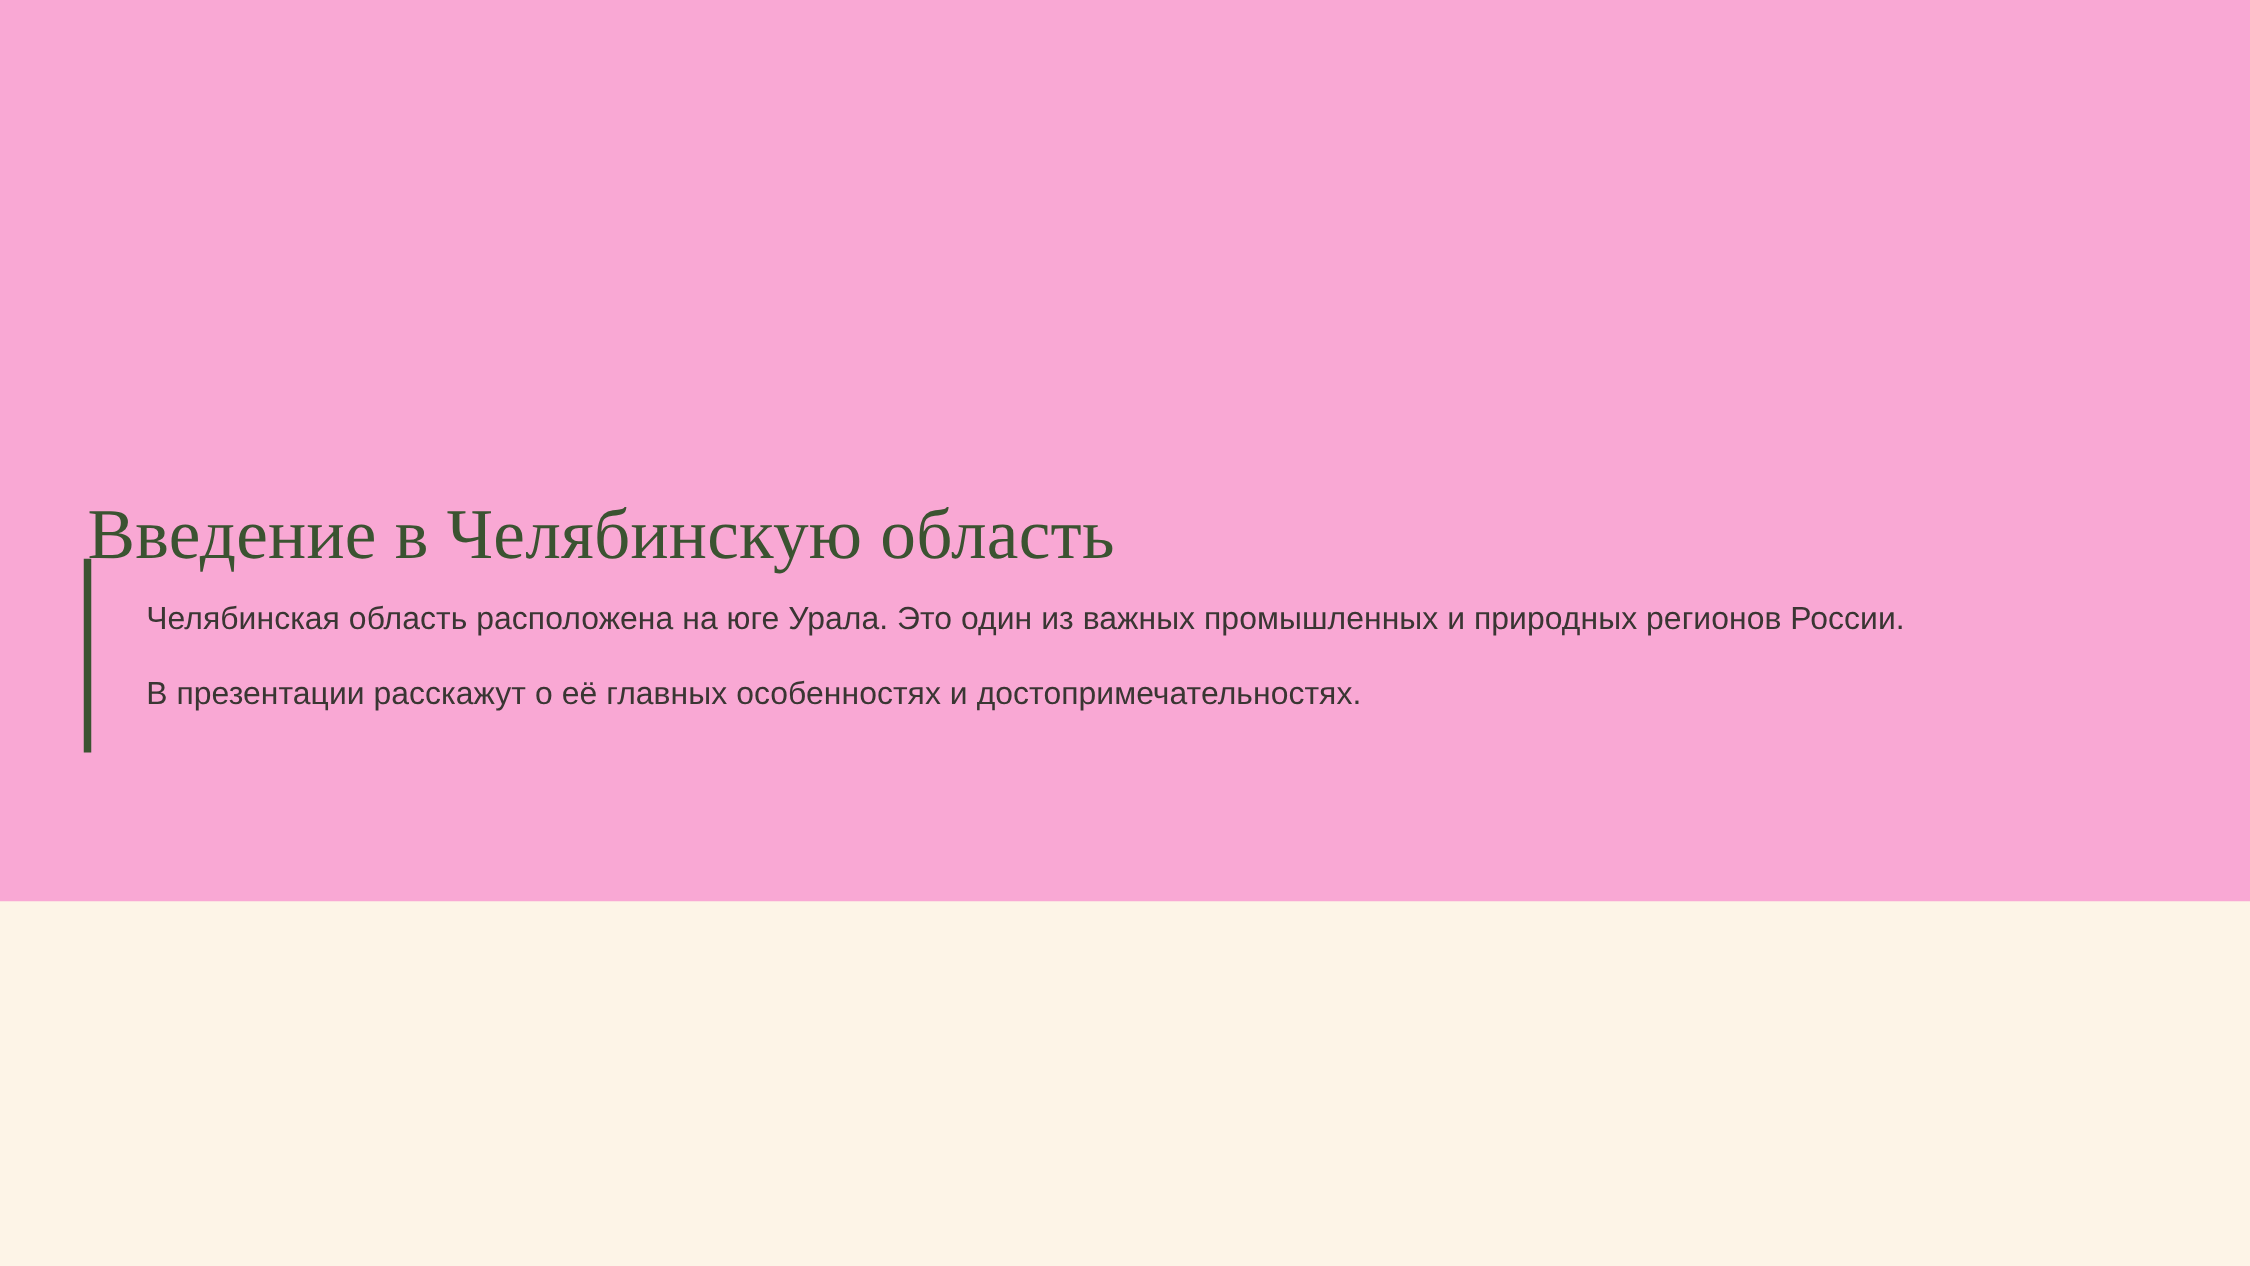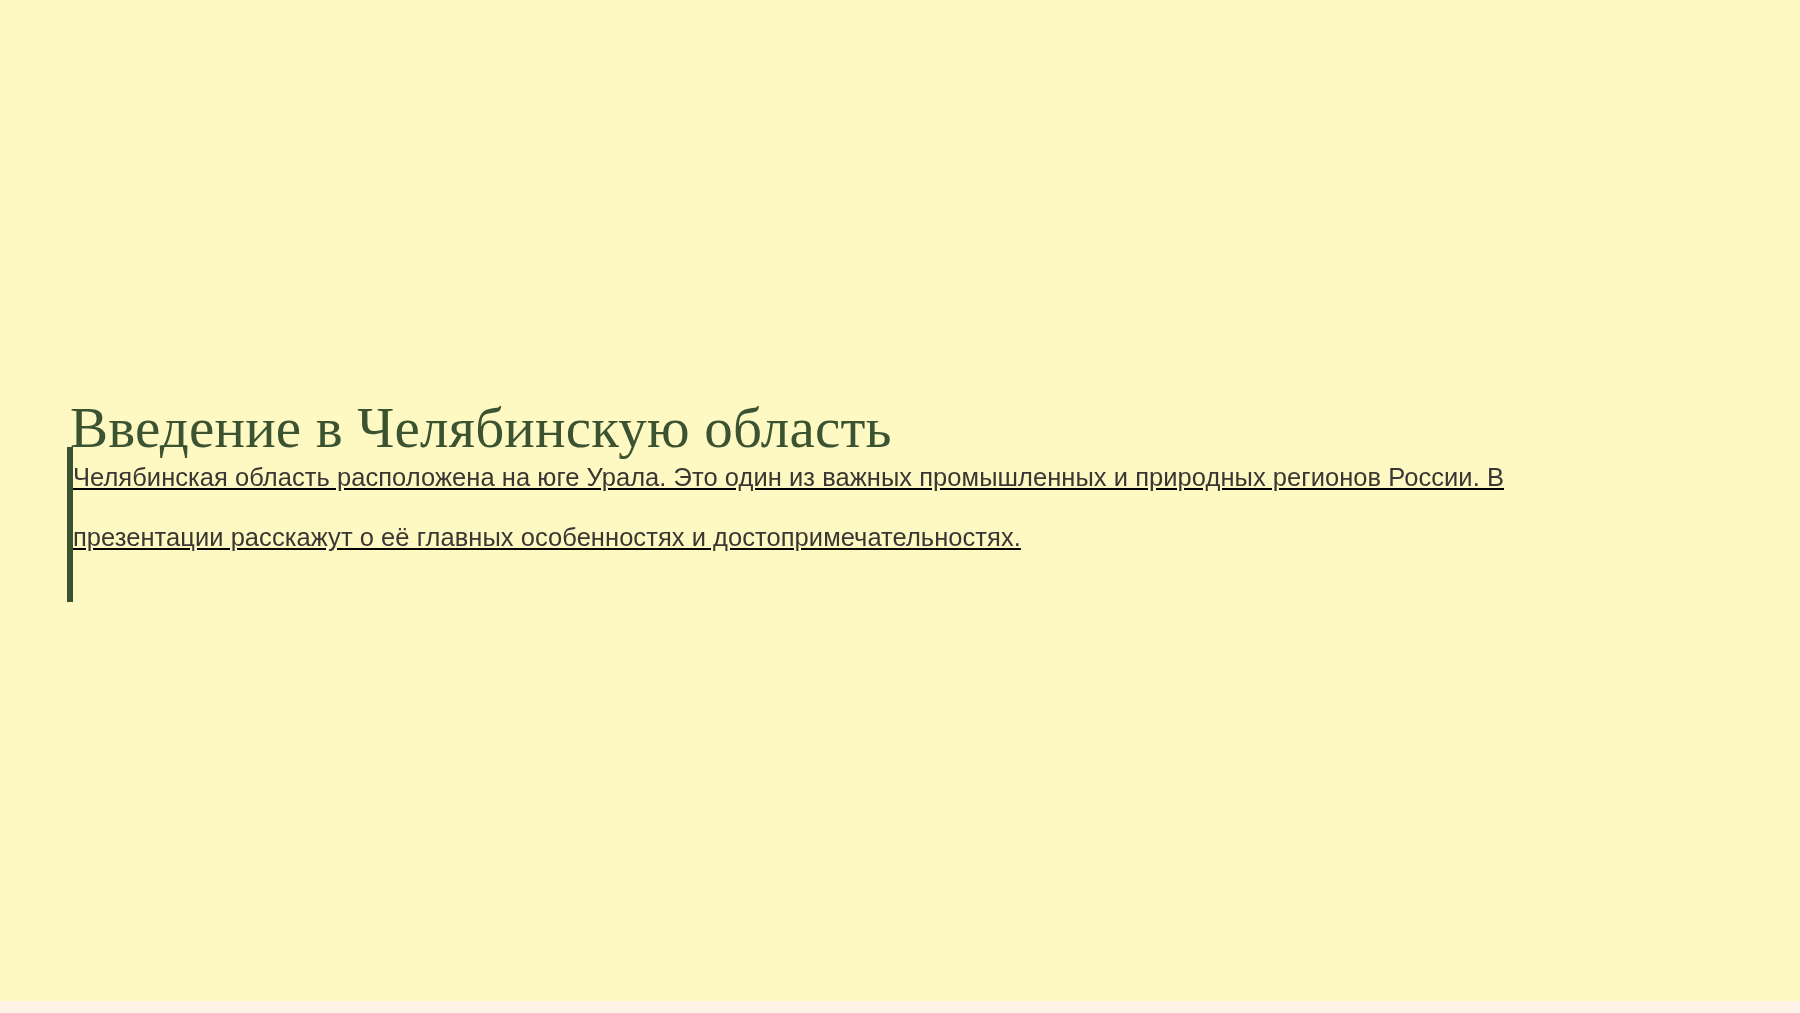--- a/index.html
+++ b/index.html
@@ -13,22 +13,22 @@
     height: 1013px;
     overflow: hidden;
     background: #FDF4E7;
     font-family: "Liberation Sans", sans-serif;
     -webkit-font-smoothing: antialiased;
   }
 
   .slide {
     position: relative;
     width: 1800px;
-    height: 1001px;
-    background: #fef9c3;
+    height: 721px;
+    background: #f9a8d4;
     box-sizing: border-box;
   }
 
   
   .slide-title {
     position: absolute;
     left: 70px;
     top: 396px;
     margin: 0;
     font-family: "Liberation Serif", "DejaVu Serif", serif;
@@ -53,24 +53,24 @@
   .accent-bar {
     flex: 0 0 auto;
     width: 6px;
     min-height: 155px;
     background: #3B5331;
     border-radius: 0;
   }
 
   .body-text-wrap {
     flex: 1 1 auto;
+    padding-left: 44px;
     display: flex;
     flex-direction: column;
-    justify-content: flex-start;
-    text-decoration: underline;
+    justify-content: center;
   }
 
   .body-text {
     margin: 0;
     font-family: "Liberation Sans", sans-serif;
     font-weight: 400;
     font-size: 25.5px;
     line-height: 60px;
     color: #3A3633;
     letter-spacing: 0.05px;

